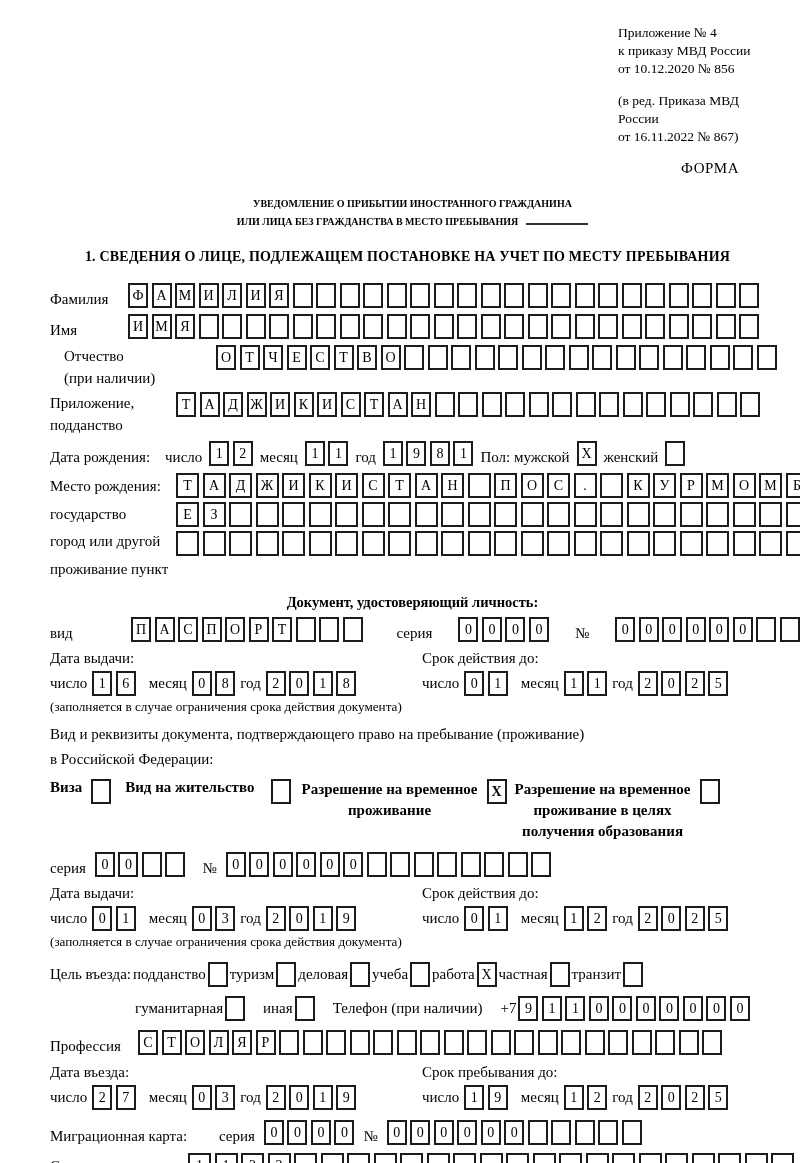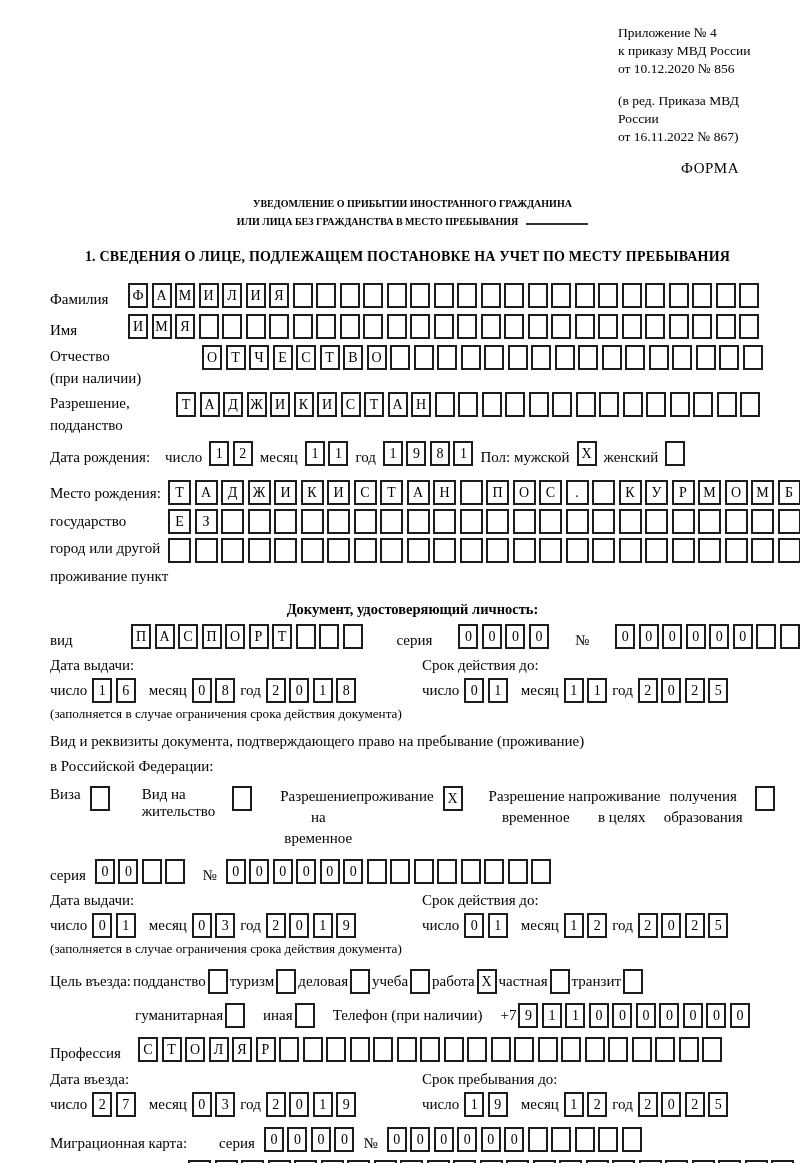--- a/index.html
+++ b/index.html
@@ -12,21 +12,21 @@
   .appendix .gap{margin-top:15px;}
   .forma{margin-top:14px;text-align:right;padding-right:36px;font-weight:normal;font-size:15px;letter-spacing:.5px;}
   .title{margin-top:20px;text-align:center;font-weight:bold;font-size:10px;line-height:1.45;}
   .blank{display:inline-block;width:62px;border-bottom:2px solid #333;height:12px;margin-left:8px;}
   .sec1{margin-top:19px;margin-left:-10px;text-align:center;font-weight:bold;font-size:14px;letter-spacing:.2px;}
 
   
   .row{display:flex;align-items:flex-end;margin-top:6px;white-space:nowrap;}
   .row.top{align-items:flex-start;}
   .lbl{flex:none;}
-  .w78{width:78px;}  .w126{width:126px;}  .w152{width:152px;}
+  .w78{width:78px;}  .w126{width:126px;}  .w152{width:152px;margin-left:14px;}
   .stack{display:flex;flex-direction:column;line-height:1.5;flex:none;}
   .boxstack{gap:4px;}
 
   
   .boxes{display:inline-flex;gap:3.5px;flex:none;}
   .cb{display:inline-block;box-sizing:border-box;width:20px;height:25px;border:2px solid #1c1c1c;
       text-align:center;font-size:14px;line-height:21px;background:#fff;}
   .wide .cb{width:23px;} .ml8{margin-left:8px;}
 
   
@@ -37,23 +37,23 @@
   .dhead.h1{width:372px;flex:none;}
   .dhead.h2{flex:1;padding-right:40px;}
   .dg{display:flex;align-items:center;gap:5px;white-space:nowrap;}
   .note{font-size:13.2px;margin-top:3px;}
   .note.r{text-align:left;padding-right:2px;}
 
   .dochead{margin-top:10px;text-align:center;font-weight:bold;font-size:14.5px;}
   .plain{margin-top:8px;line-height:1.55;}
 
   
-  .cbband{display:flex;align-items:flex-start;margin-top:8px;gap:18px;}
+  .cbband{display:flex;align-items:flex-start;margin-top:8px;gap:0;font-weight:bold;}
   .cbband .opt{display:flex;align-items:flex-start;gap:9px;}
-  .cbband .txt{display:flex;flex-direction:row;text-align:center;line-height:1.4;}
+  .cbband .txt{display:flex;flex-direction:column;text-align:center;line-height:1.4;}
 
   .purpose{display:flex;align-items:center;gap:2px;margin-top:12px;white-space:nowrap;}
   .indent{padding-left:85px;}
   .sp{width:14px;flex:none;}
 </style>
 </head>
 <body>
 
 <div class="page">
 
@@ -168,21 +168,21 @@
         <span class="cb"></span>
         <span class="cb"></span>
         <span class="cb"></span>
         <span class="cb"></span>
         <span class="cb"></span>
       </span>
   </div>
 
   <div class="row top" style="margin-top:2px;">
     <span class="stack w126">
-      <span>Разрешение,</span>
+      <span>Приложение,</span>
       <span>подданство</span>
     </span>
     <span class="boxes">
         <span class="cb">Т</span>
         <span class="cb">А</span>
         <span class="cb">Д</span>
         <span class="cb">Ж</span>
         <span class="cb">И</span>
         <span class="cb">К</span>
         <span class="cb">И</span>
@@ -229,21 +229,21 @@
     <span class="lbl">Пол: мужской</span>
     <span class="boxes">
         <span class="cb">X</span>
       </span>
     <span class="lbl">женский</span>
     <span class="boxes">
         <span class="cb"></span>
       </span>
   </div>
 
-  <div class="row top" style="margin-top:14px;">
+  <div class="row top" style="margin-top:7px;gap:8px;">
     <span class="stack" style="width:118px;line-height:1.85;">
       <span>Место рождения:</span>
       <span>государство</span>
       <span>город или другой</span>
       <span>проживание пункт</span>
     </span>
     <span class="stack boxstack">
       <span class="boxes wide">
           <span class="cb">Т</span>
           <span class="cb">А</span>

